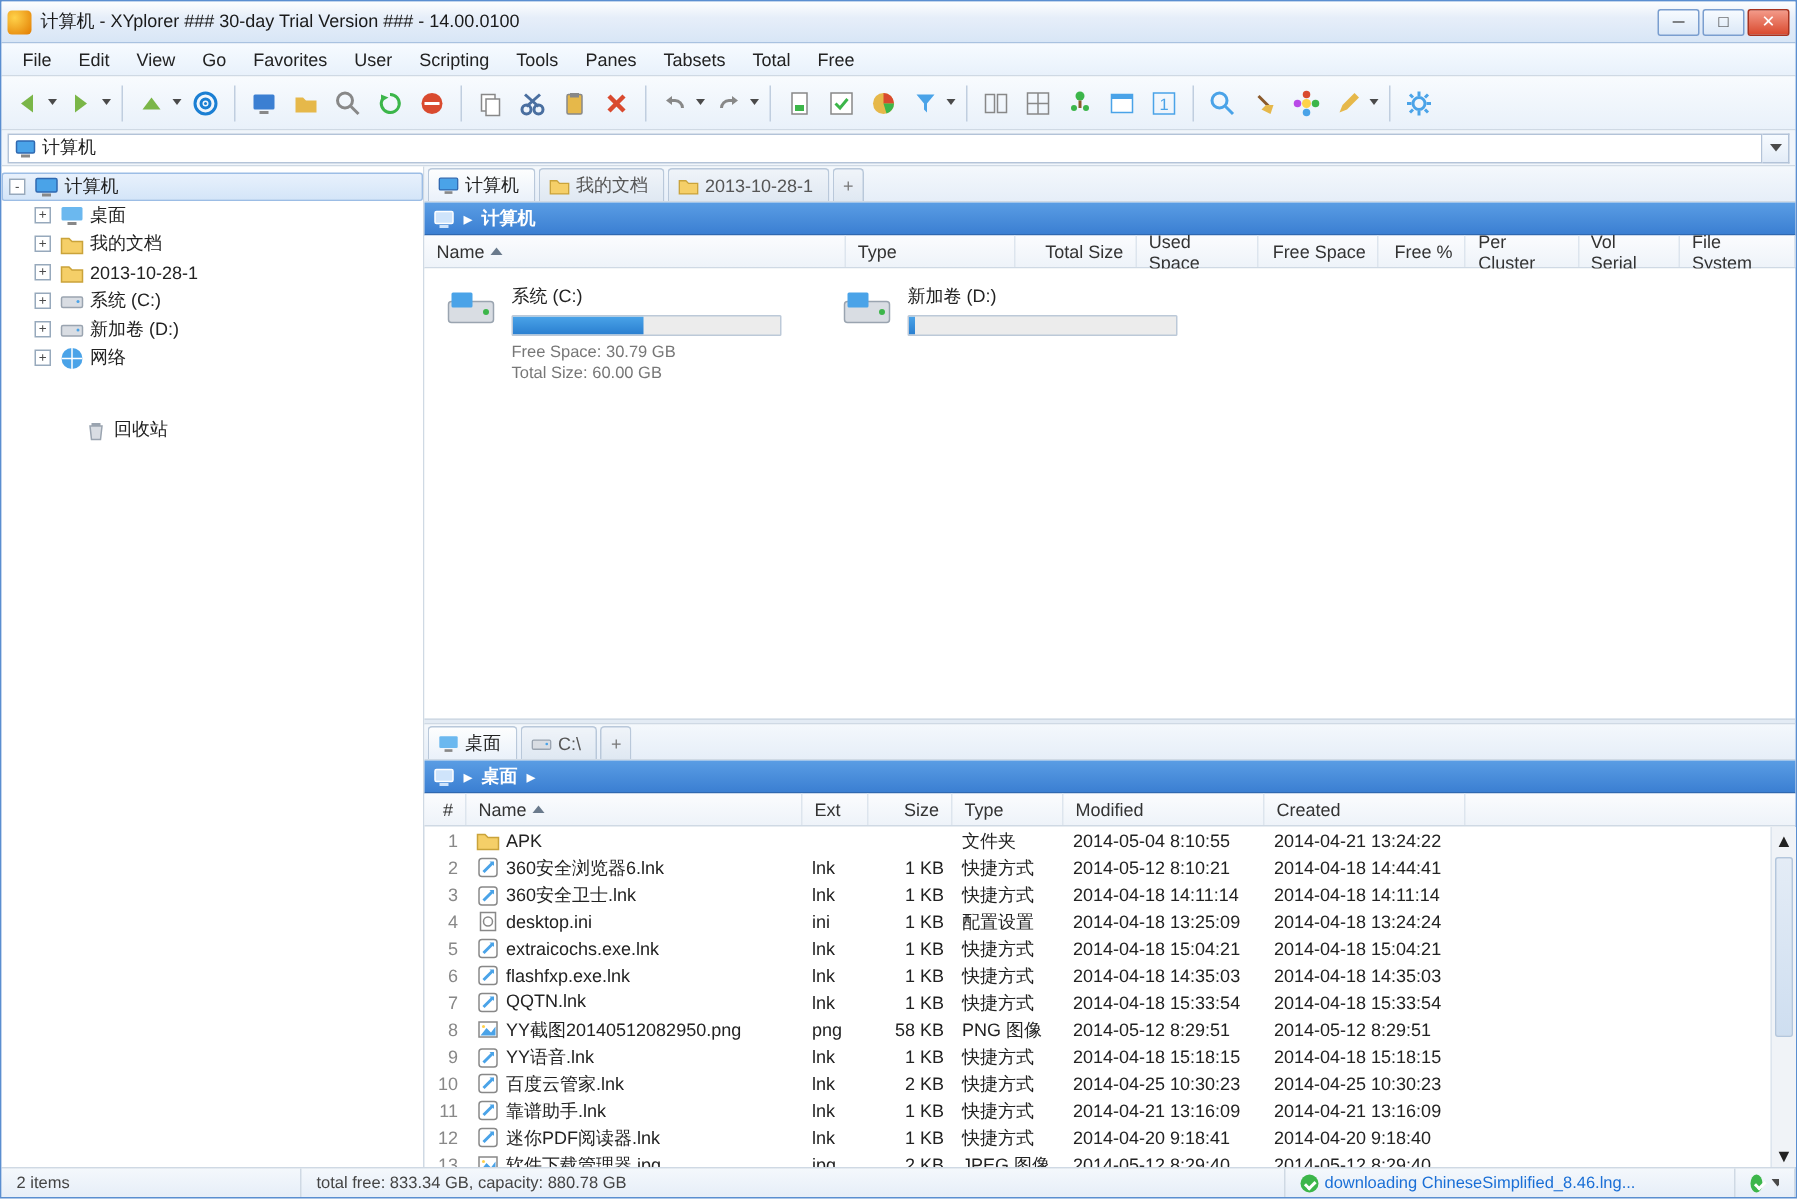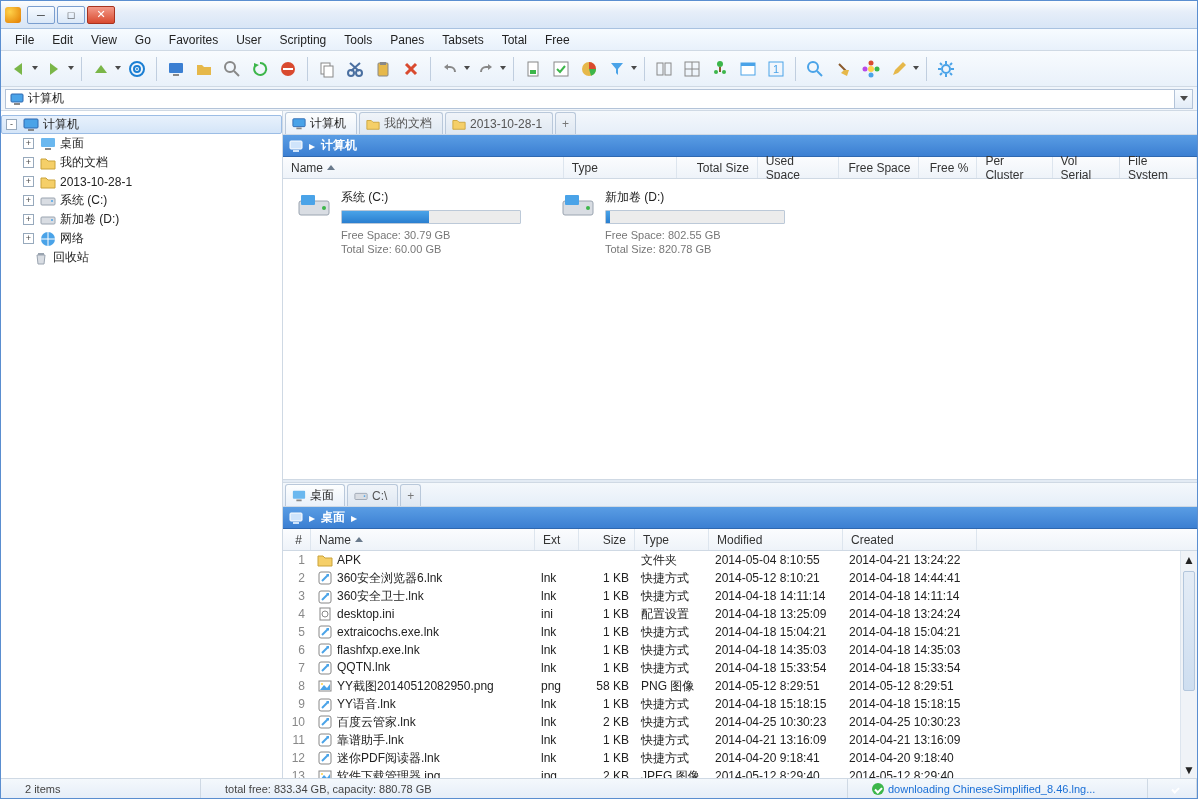--- a/index.html
+++ b/index.html
@@ -72,41 +72,42 @@
 
 .botpane { flex: 1; display: flex; flex-direction: column; min-height: 0; }
 .filelist { flex: 1; overflow: auto; position: relative; }
 .flrow { display: flex; align-items: center; height: 18px; font-size: 12px; }
 .flrow .c { padding: 0 6px; overflow: hidden; white-space: nowrap; text-overflow: ellipsis; }
 .rownum { width: 28px; text-align: right; color: #888; padding-right: 6px; }
 .flicon { width: 16px; height: 16px; flex: none; margin-right: 4px; }
 
 
 .statusbar { height: 20px; background: linear-gradient(#f4f8fc,#e6eef8); border-top: 1px solid #cfd9e4; display: flex; align-items: center; font-size: 11px; color: #444; }
-.statusbar .cell { padding: 0 24px; border-right: 1px solid #cfd9e4; height: 100%; display: flex; align-items: center; gap: 4px; }
+.statusbar .cell { padding: 0 10px; border-right: 1px solid #cfd9e4; height: 100%; display: flex; align-items: center; gap: 4px; }
 .statusbar .flex { flex: 1; }
 .statusbar a { color: #1a6fd6; text-decoration: none; }
 
 
 .svg { display: block; }
 
 
 .sb { width: 17px; background: #f0f3f7; border-left: 1px solid #dde5ee; position: absolute; right: 0; top: 0; bottom: 0; }
 .sb .thumb { position: absolute; left: 2px; right: 2px; top: 20px; height: 120px; background: linear-gradient(#e4ecf6,#cedef0); border: 1px solid #b3c6dc; border-radius: 2px; }
 .sb .arr { position: absolute; left: 0; right: 0; height: 17px; display: flex; align-items: center; justify-content: center; }
 .sb .arr.up { top: 0; } .sb .arr.dn { bottom: 0; }
 
 .check-icon { width: 12px; height: 12px; border-radius: 50%; background: #3cb64a; position: relative; }
 .check-icon::after { content: ""; position: absolute; left: 3px; top: 4px; width: 5px; height: 3px; border-left: 2px solid #fff; border-bottom: 2px solid #fff; transform: rotate(-45deg); }
 </style>
 </head>
 <body>
 
 <div class="titlebar">
   <div class="app-icon"></div>
+  <div class="title">计算机 - XYplorer ### 30-day Trial Version ### - 14.00.0100</div>
   <div class="winbtns">
     <div class="winbtn">─</div>
     <div class="winbtn">□</div>
     <div class="winbtn close">✕</div>
   </div>
 </div>
 
 <div class="menubar" id="menubar">
     <span>File</span>
     <span>Edit</span>
@@ -392,21 +393,21 @@
         <span>新加卷 (D:)</span>
       </div>
       <div class="node" style="padding-left: 22px;">
         <span class="exp">+</span>
         <svg class="ticon" viewBox="0 0 16 16">
           <circle cx="8" cy="8" r="7" fill="#4aa3e8"></circle>
           <path d="M1 8 h14 M8 1 v14" stroke="#fff" stroke-width="1"></path>
         </svg>
         <span>网络</span>
       </div>
-      <div class="node" style="padding-left: 17px;">
+      <div class="node" style="padding-left: 40px; margin-top: 29px;">
         <span class="spacer"></span>
         <svg class="ticon" viewBox="0 0 16 16">
           <path d="M4 5 h8 l-1 9 h-6 z" fill="#d9dde3" stroke="#9aa4b0"></path>
           <rect x="5" y="3" width="6" height="2" fill="#9aa4b0"></rect>
         </svg>
         <span>回收站</span>
       </div>
     </div>
 
   <div class="panes">
@@ -491,21 +492,20 @@
             <svg class="dicon" viewBox="0 0 34 34">
               <rect x="2" y="12" width="30" height="14" rx="2" fill="#d9dde3" stroke="#9aa4b0"></rect>
               <rect x="4" y="6" width="14" height="10" rx="1" fill="#4aa3e8"></rect>
               <circle cx="27" cy="19" r="2" fill="#3cb64a"></circle>
             </svg>
             <div class="dinfo">
               <span>新加卷 (D:)</span>
               <div class="bar">
                 <div class="fill" style="width:2%"></div>
               </div>
-              <div class="meta"><span>Free Space: 802.55 GB</span><br><span>Total Size: 820.78 GB</span></div>
             </div>
           </div>
         </div>
     </div>
 
     <div class="hsplit"></div>
 
     <div class="botpane">
       <div class="tabstrip" id="bottabs">
           <div class="tab">

